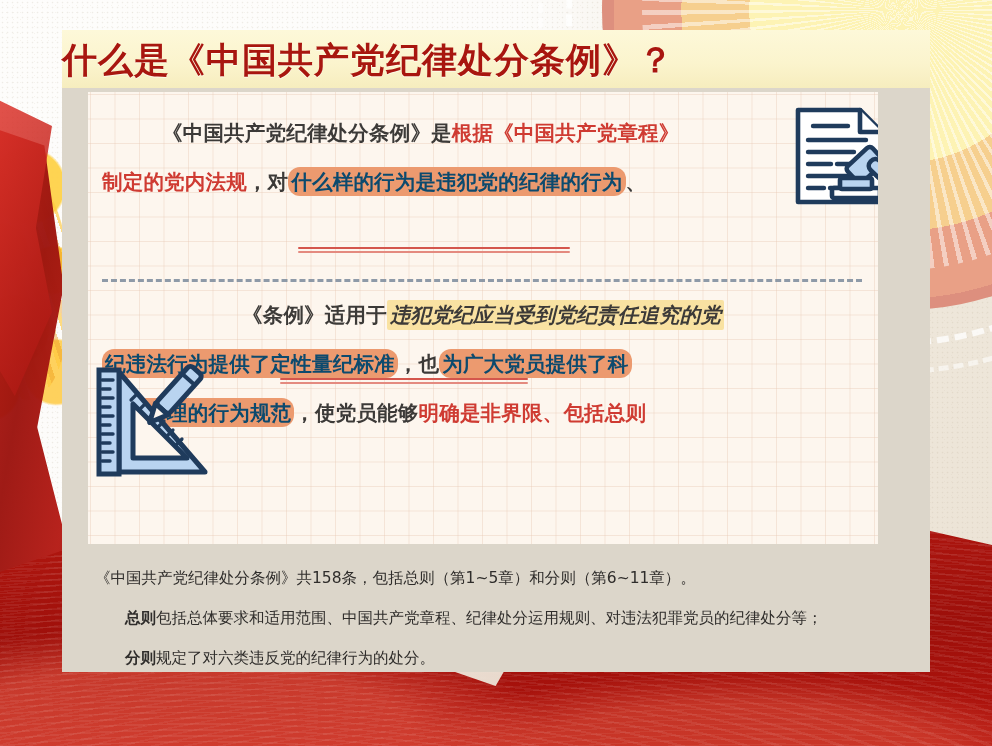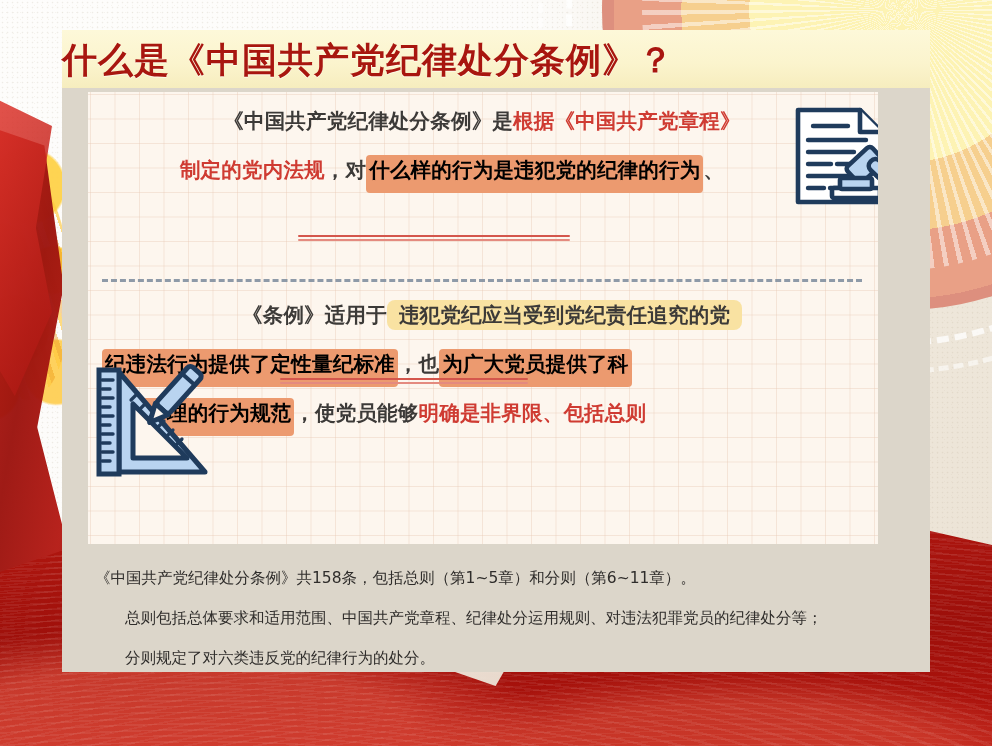--- a/index.html
+++ b/index.html
@@ -160,28 +160,28 @@
   .para{position:absolute;color:#3c3a38;}
   .line{
     display:block;white-space:nowrap;
     font-size:20.5px;font-weight:bold;line-height:49px;height:49px;
     color:#3c3a38;letter-spacing:.2px;
   }
   .line .pad{display:inline-block;}
 
   
   .hl-orange{
-    background:#ec9a6f;color:#000000;
-    padding:3px 3px 12px;border-radius:4px;
+    background:#ec9a6f;color:#0c4a6e;
+    padding:3px 3px 3px;border-radius:12px;
     box-decoration-break:clone;-webkit-box-decoration-break:clone;
   }
   .hl-yellow{
     background:#f9e2a2;color:#3c3a38;
-    padding:3px 12px 4px;border-radius:8px;
-    box-decoration-break:clone;-webkit-box-decoration-break:clone;
+    padding:3px 3px 4px;border-radius:2px;
+    box-decoration-break:clone;font-style:italic;-webkit-box-decoration-break:clone;
   }
   .red{color:#cf3b32;}
   .plain{color:#3c3a38;font-weight:bold;}
 
   
   .dbl-underline{position:absolute;height:6px;pointer-events:none;}
   .dbl-underline::before,.dbl-underline::after{
     content:"";position:absolute;left:0;right:0;height:2px;background:#d4564c;border-radius:1px;
   }
   .dbl-underline::before{top:0;}
@@ -195,21 +195,21 @@
 
   
   #footer-text{
     position:absolute;left:20px;top:464px;width:836px;
     color:#2f2d2b;font-size:15.5px;line-height:27px;
     font-family:"DejaVu Sans","Liberation Sans",sans-serif;
   }
   #footer-text p{margin:13px;white-space:nowrap;}
   #footer-text p.wrap{white-space:normal;}
   #footer-text .ind{padding-left:30px;}
-  #footer-text b{font-weight:normal;}
+  #footer-text b{font-weight:bold;}
 
   
   .icon-box{position:absolute;}
   #doc-gavel-icon{left:700px;top:8px;width:124px;height:120px;}
   #ruler-pencil-icon{left:5px;top:268px;width:118px;height:124px;}
 </style>
 </head>
 <body>
 
 <div id="bg">
@@ -247,21 +247,21 @@
 </div>
 
 <div id="title-banner">
   <div id="title-text">什么是《中国共产党纪律处分条例》？</div>
 </div>
 
 <div id="card">
 
   <div id="note">
 
-    <div class="para" style="left:14px;top:4px;width:700px;text-align:center;">
+    <div class="para" style="left:14px;top:16px;width:700px;">
       <div class="line">
         <span class="pad" style="width:60px;"></span><span class="plain">《中国共产党纪律处分条例》是</span><span class="red">根据《中国共产党章程》</span>
       </div>
       <div class="line">
         <span class="red">制定的党内法规</span><span class="plain">，对</span><span class="hl-orange">什么样的行为是违犯党的纪律的行为</span><span class="plain">、</span>
       </div>
       <div class="dbl-underline" style="left:196px;top:139px;width:272px;"></div>
     </div>
 
     <div id="divider"></div>

